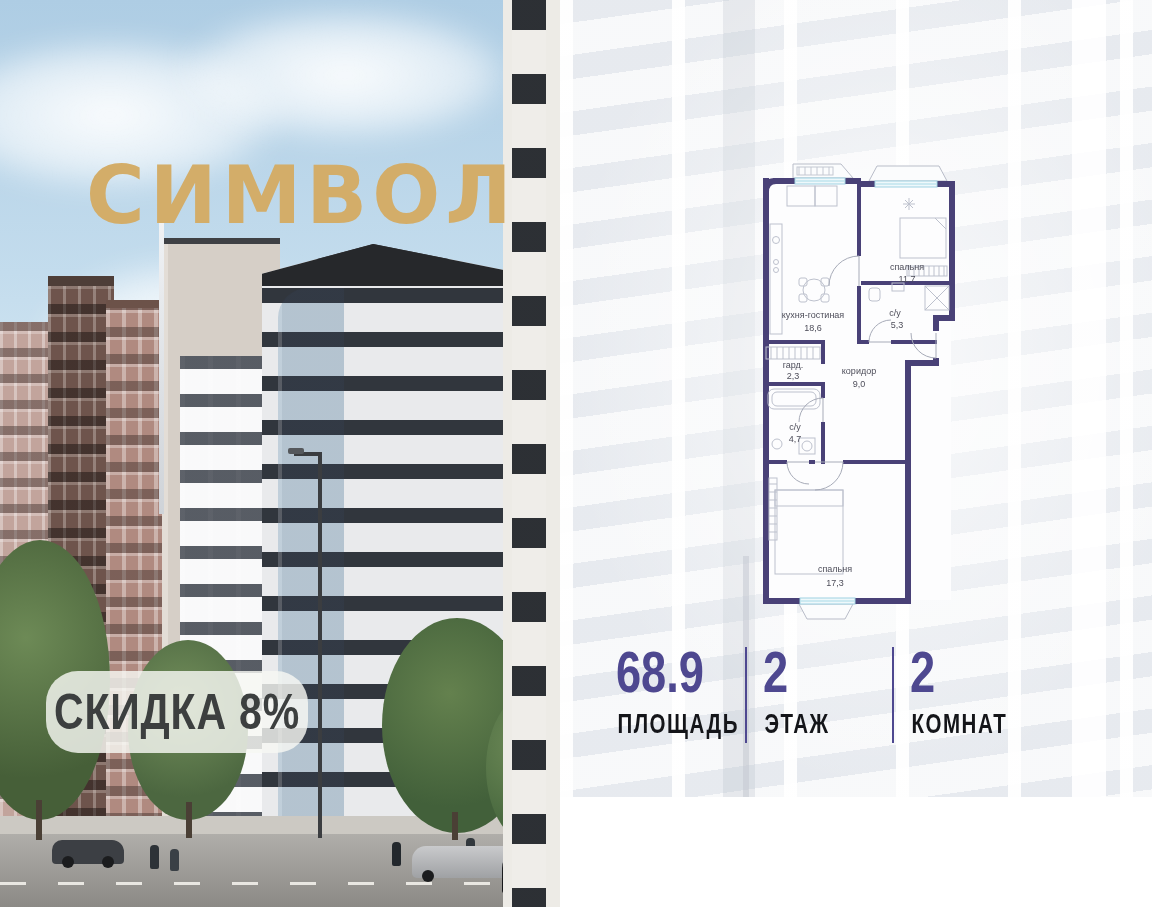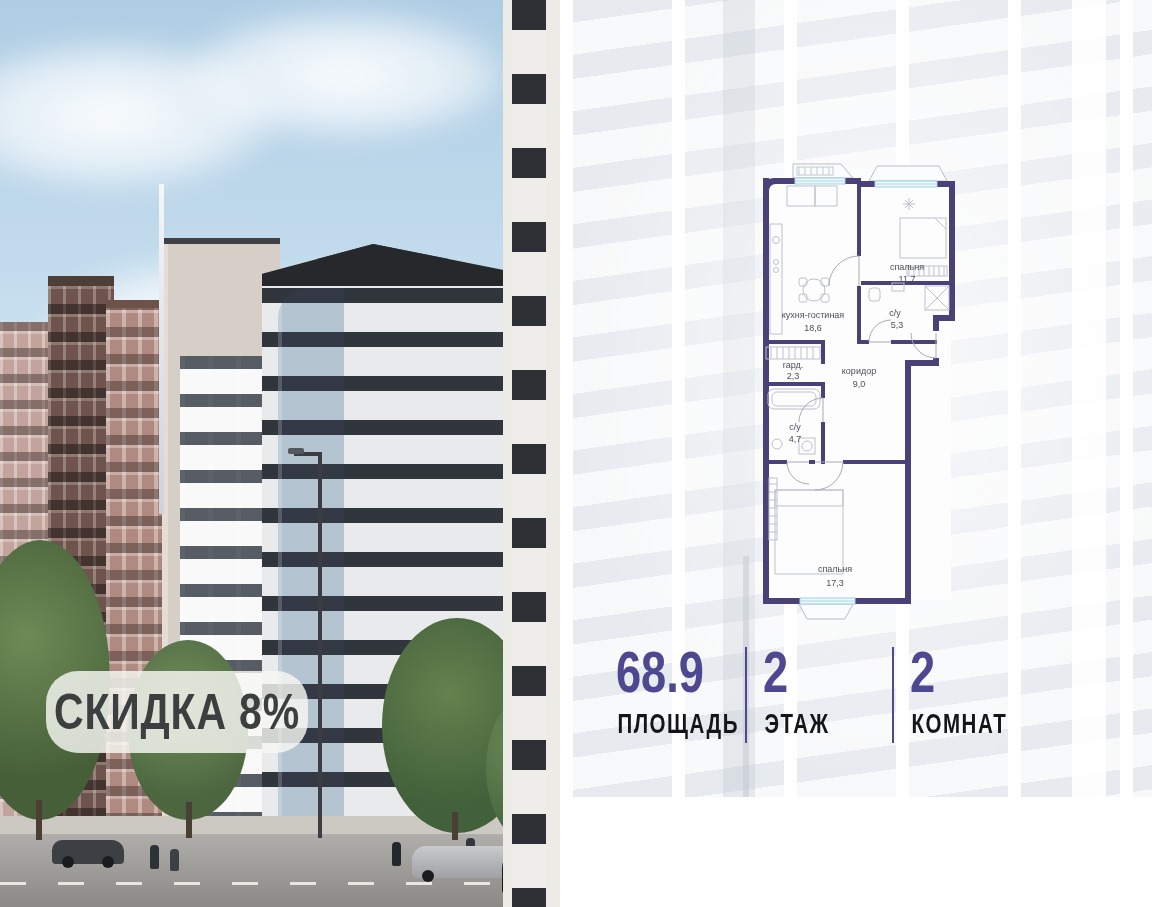--- a/index.html
+++ b/index.html
@@ -155,20 +155,21 @@
     <div class="car car2">
         <div class="wheel w1"></div>
         <div class="wheel w2"></div>
       </div>
     <div class="car car3"></div>
 
     <div class="bld b-right-tower">
       <div class="glasscol"></div>
     </div>
 
+    <div class="logo" style="color:#d3ad69;" x="СИМВОЛ">СИМВОЛ</div>
 
     <div class="badge">
       <span>СКИДКА 8%</span>
     </div>
   </div>
 
   <div class="info-pane">
     <div class="faint-bands"></div>
     <div class="faint-piers"></div>
     <div class="faint-shade"></div>

